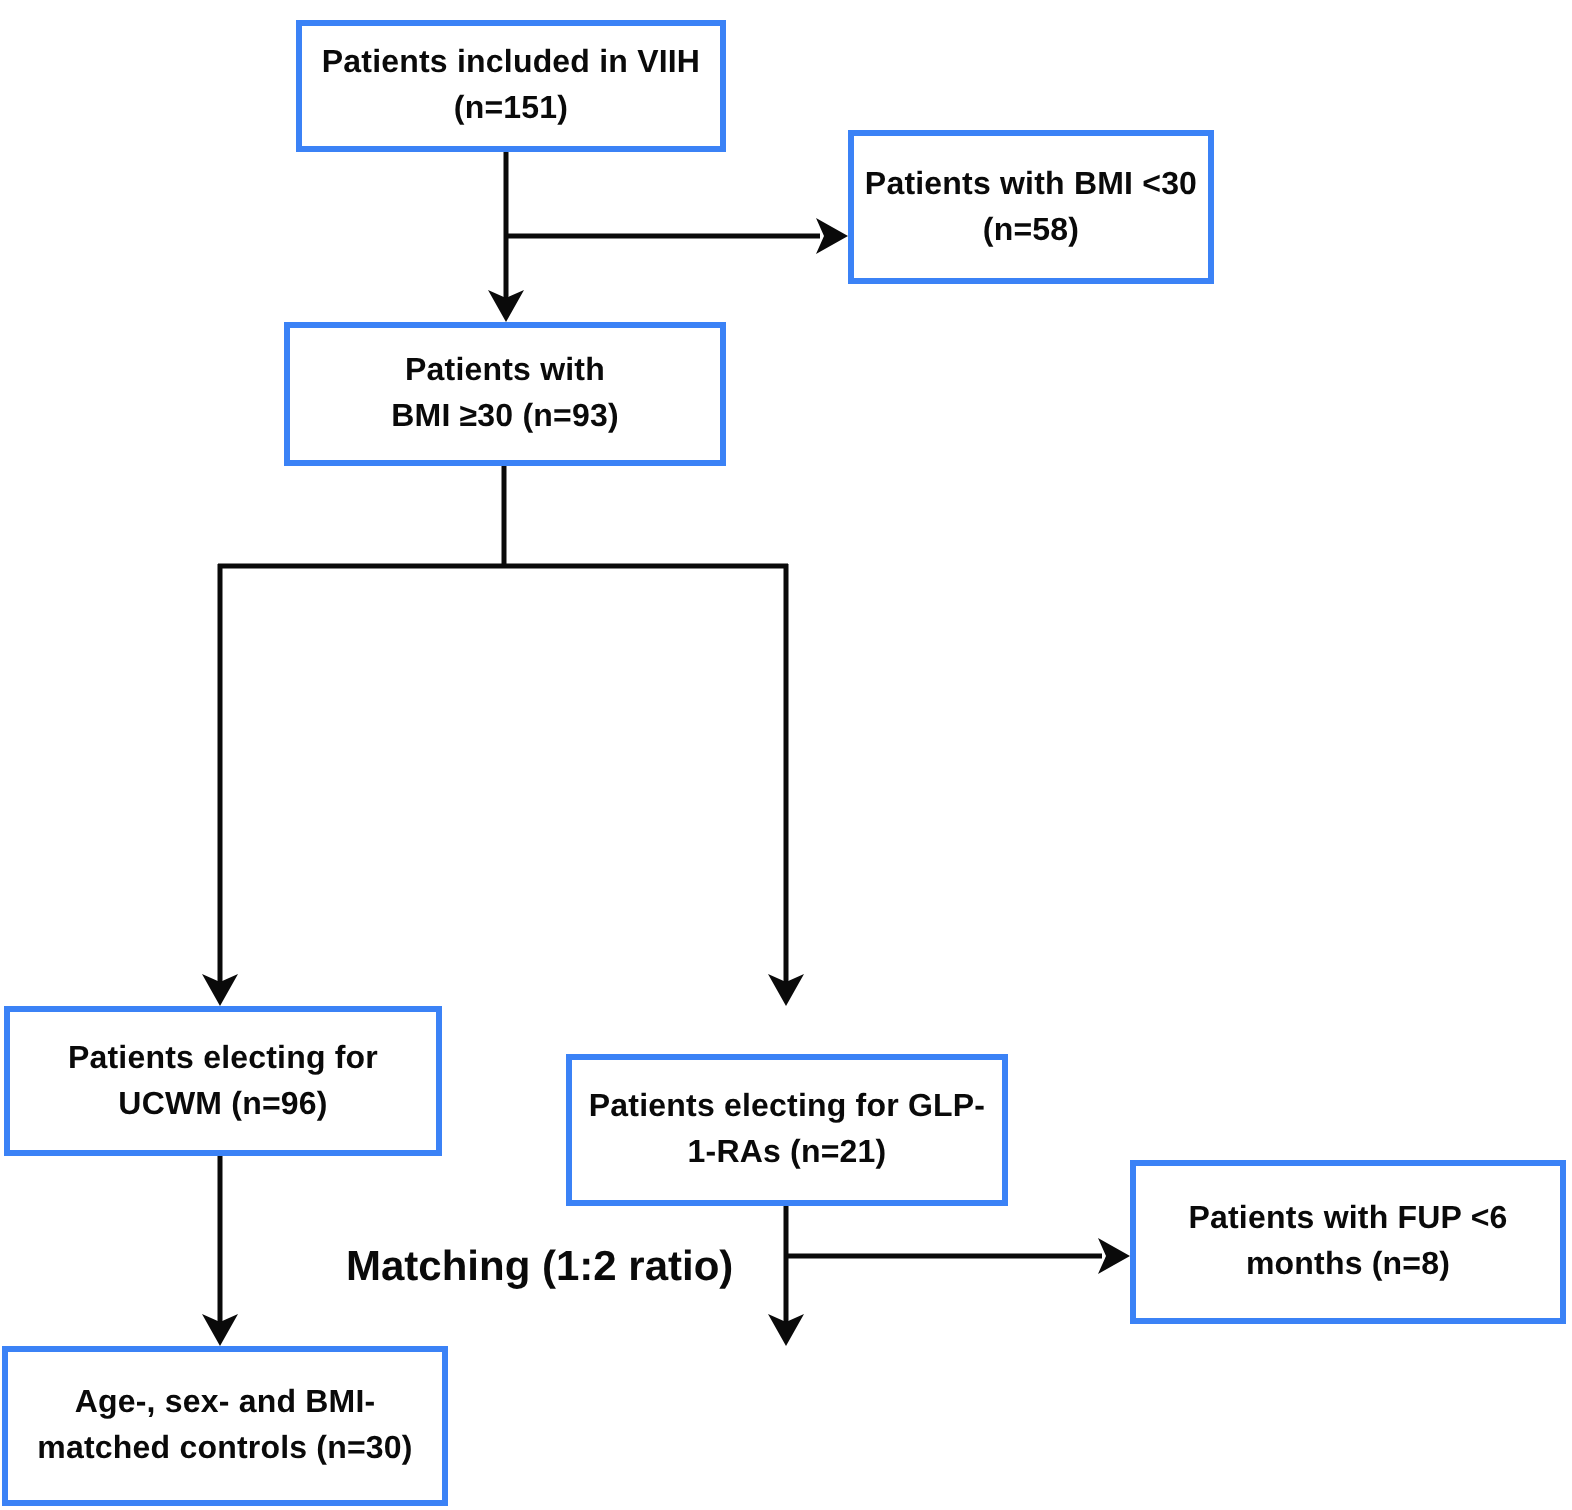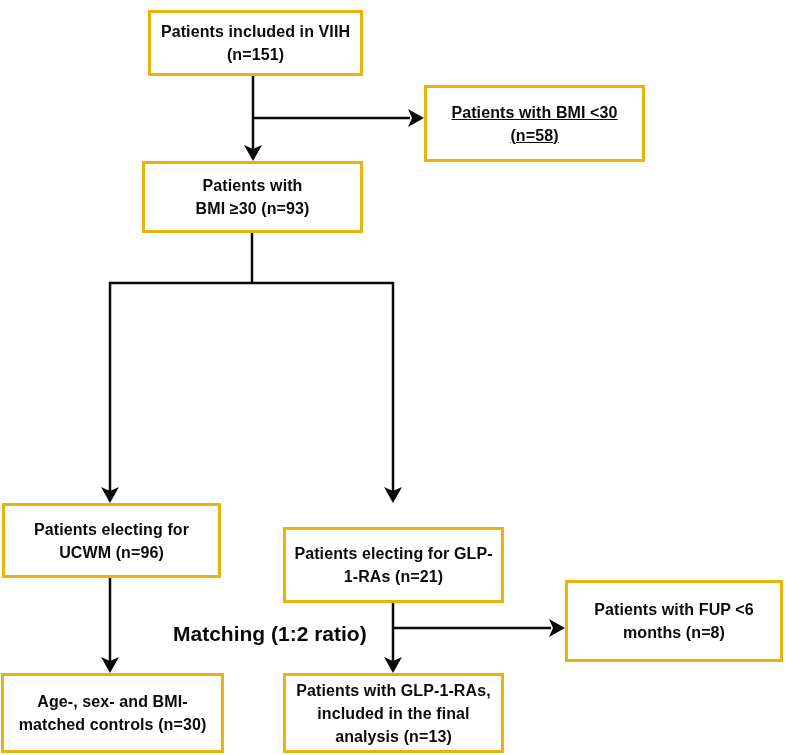--- a/index.html
+++ b/index.html
@@ -18,37 +18,37 @@
   .connectors {
     position: absolute;
     left: 0;
     top: 0;
     width: 786px;
     height: 755px;
   }
   .fbox {
     position: absolute;
     box-sizing: border-box;
-    border: 3px solid #eab308;
+    border: 3px solid #3b82f6;
     background: #ffffff;
     display: flex;
     flex-direction: column;
     align-items: center;
     justify-content: center;
     text-align: left;
     color: #0a0a0a;
     font-size: 16px;
     line-height: 23px;
     font-weight: 600;
     letter-spacing: 0.1px;
   }
   .fbox span { display: block; white-space: nowrap; }
 
   .box-viih     { left: 148px; top: 10px;  width: 215px; height: 66px; }
-  .box-bmi-lt30 { left: 424px; top: 85px;  width: 221px; height: 77px; text-decoration: underline; }
+  .box-bmi-lt30 { left: 424px; top: 65px;  width: 183px; height: 77px; }
   .box-bmi-ge30 { left: 142px; top: 161px; width: 221px; height: 72px; }
   .box-ucwm     { left: 2px;   top: 503px; width: 219px; height: 75px; }
   .box-glp1     { left: 283px; top: 503px; width: 221px; height: 76px; margin-top: 24px; }
   .box-fup      { left: 565px; top: 580px; width: 218px; height: 82px; }
   .box-controls { left: 1px;   top: 673px; width: 223px; height: 80px; }
   .box-final    { left: 283px; top: 673px; width: 221px; height: 80px; }
 
   .float-label {
     position: absolute;
     left: 173px;
@@ -124,21 +124,16 @@
   <div class="fbox box-fup">
     <span>Patients with FUP &lt;6</span>
     <span>months (n=8)</span>
   </div>
 
   <div class="fbox box-controls">
     <span>Age-, sex- and BMI-</span>
     <span>matched controls (n=30)</span>
   </div>
 
-  <div class="fbox box-final">
-    <span>Patients with GLP-1-RAs,</span>
-    <span>included in the final</span>
-    <span>analysis (n=13)</span>
-  </div>
 
   <div class="float-label">Matching (1:2 ratio)</div>
 
 </div>
 
 </body></html>

